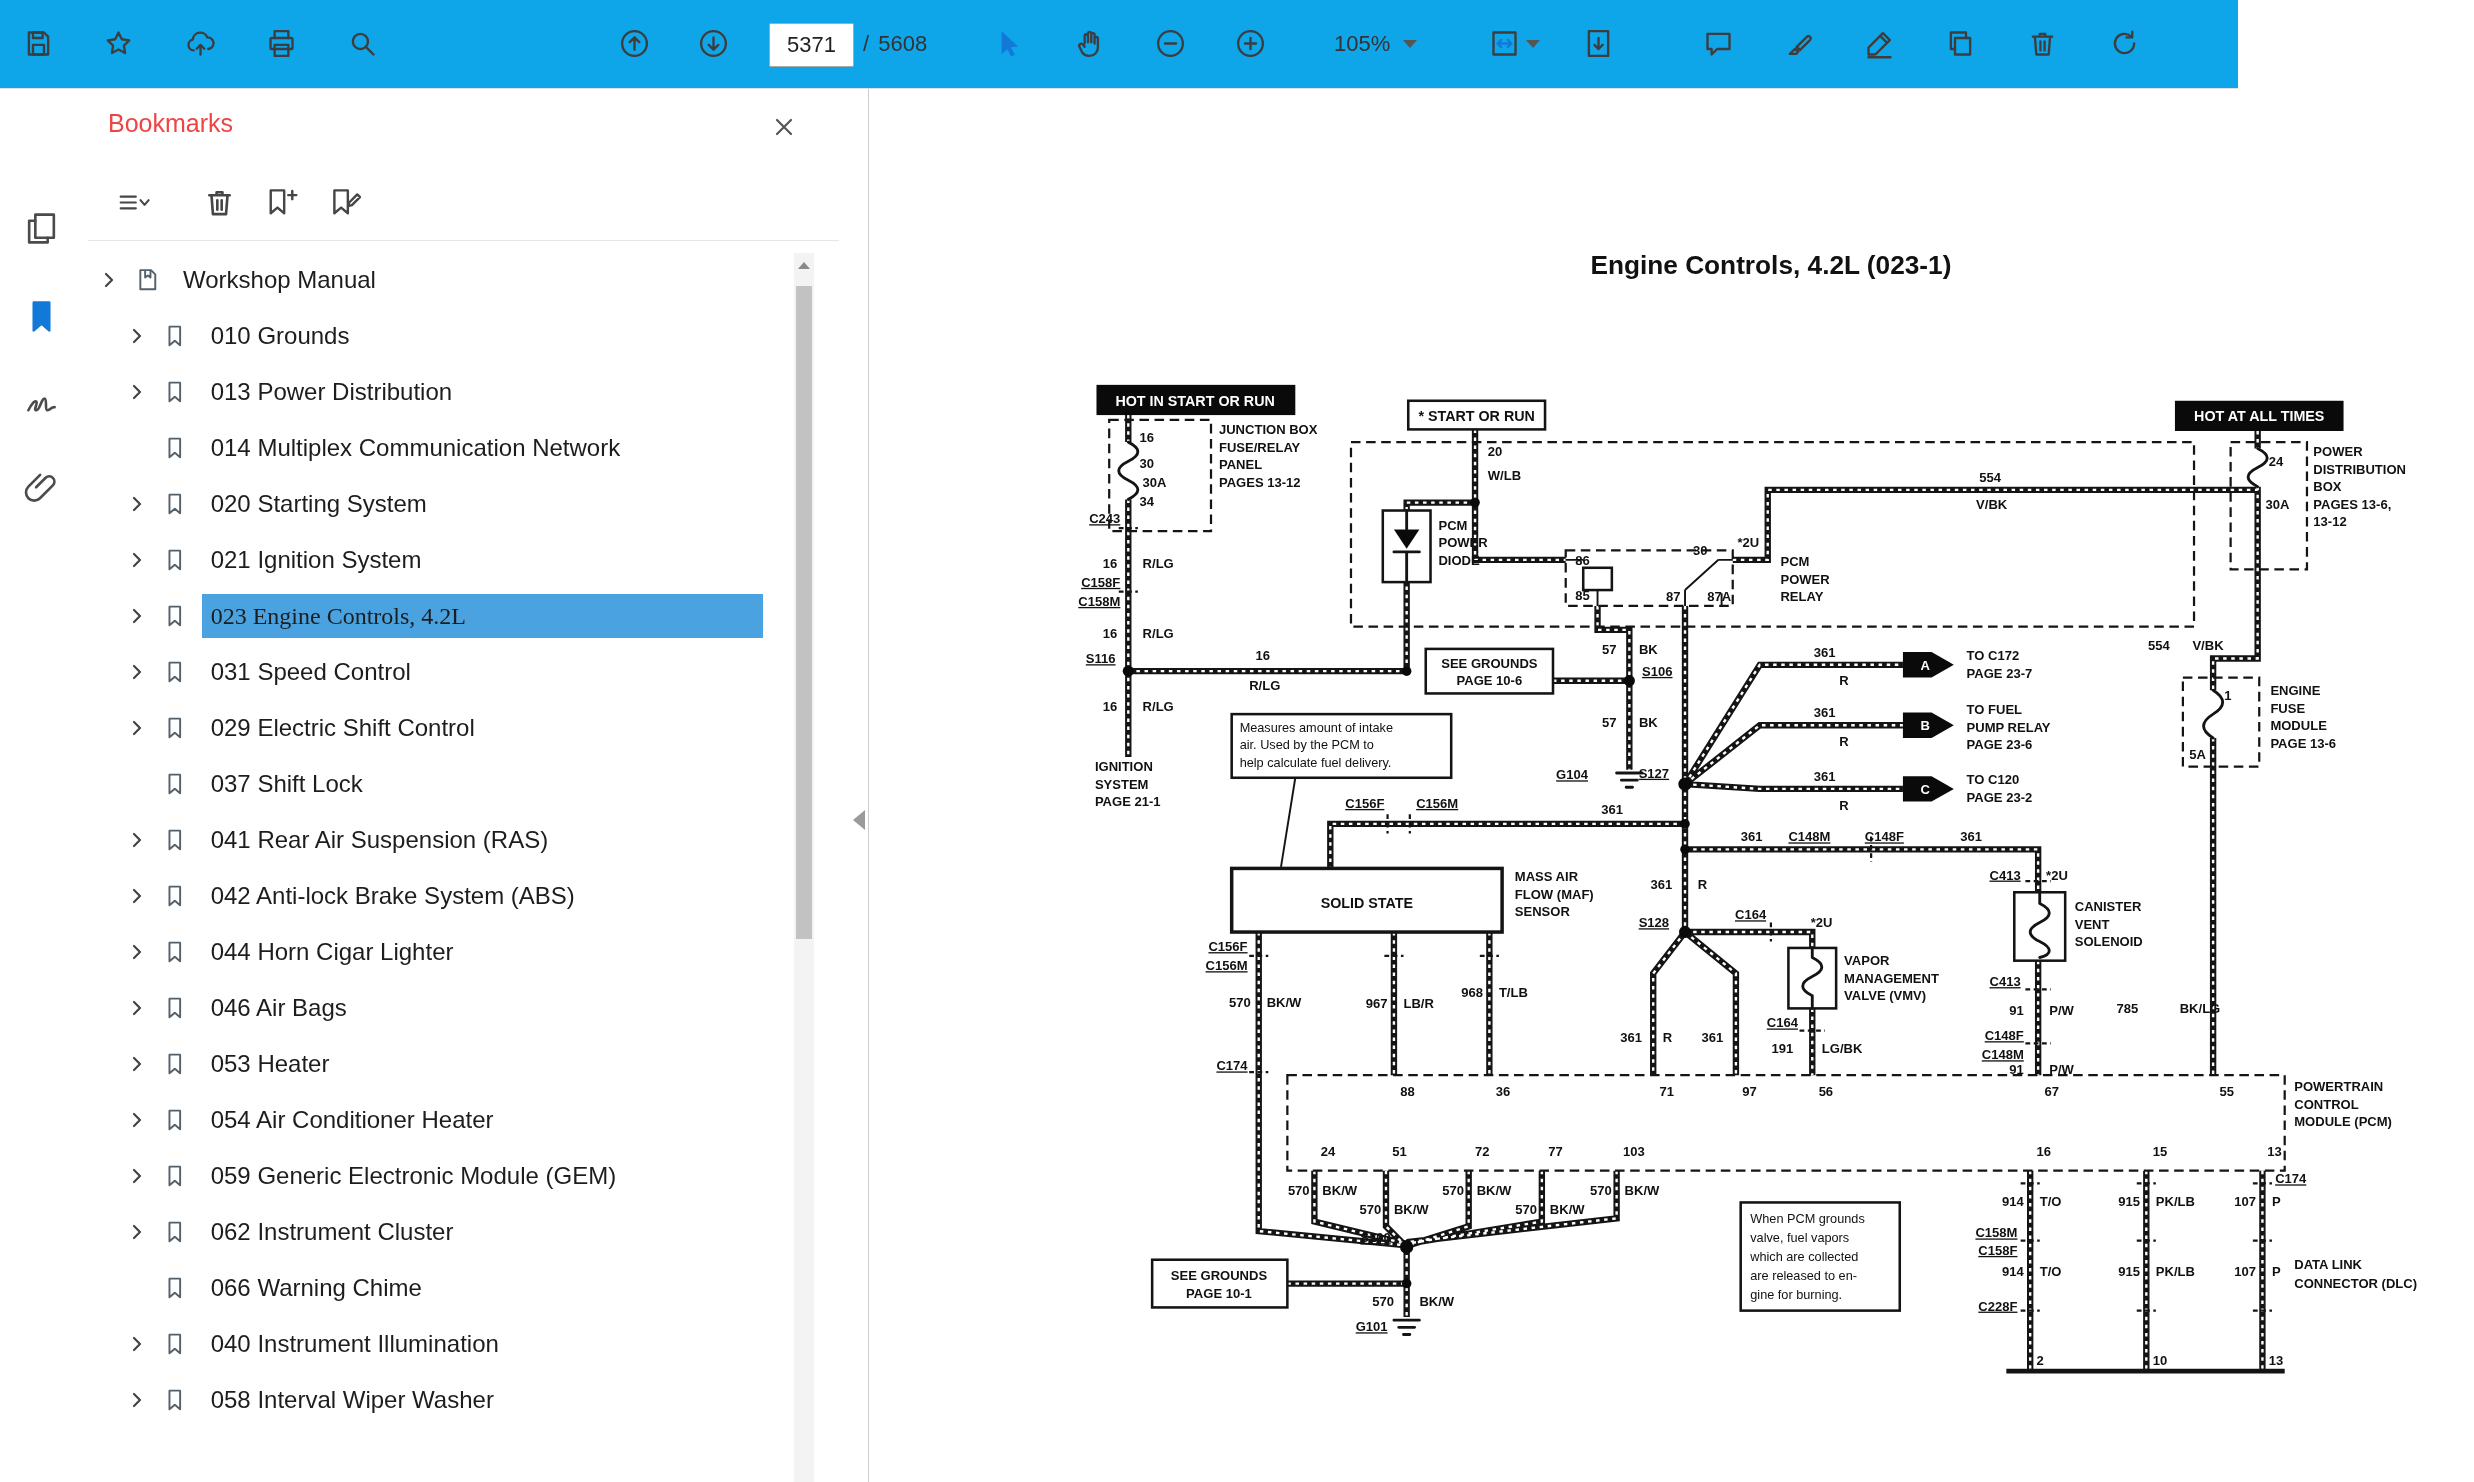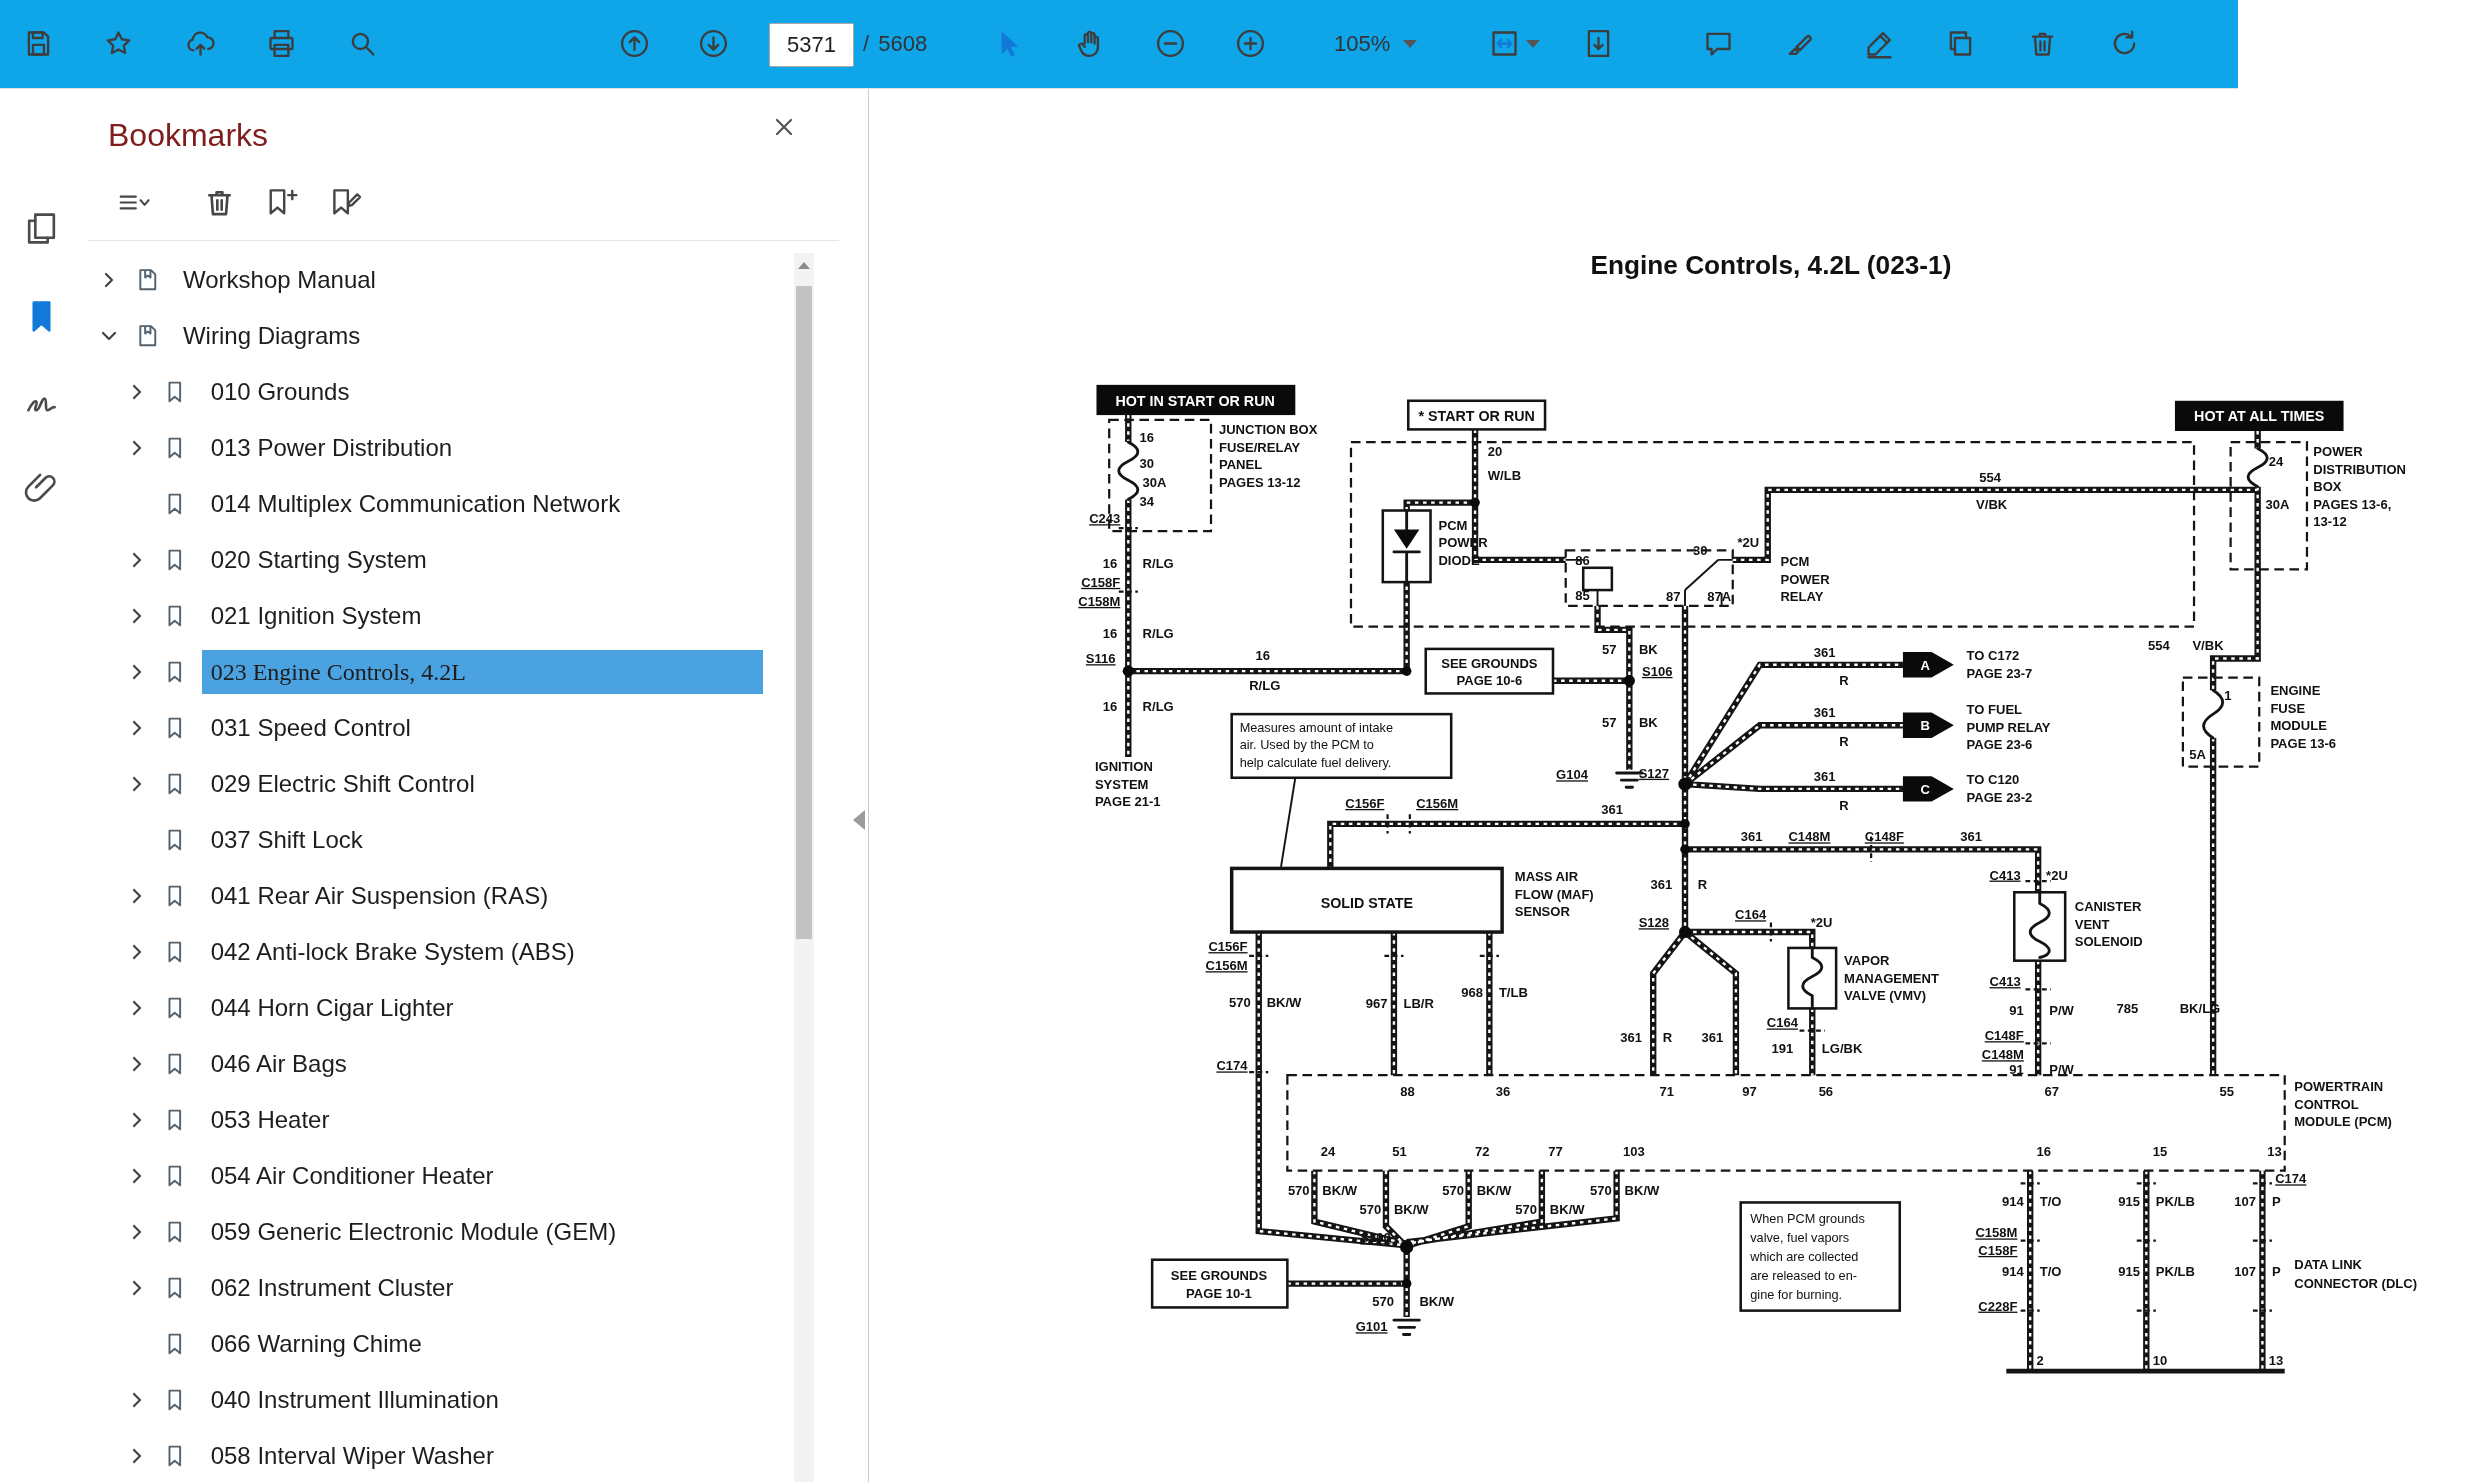--- a/index.html
+++ b/index.html
@@ -18,21 +18,21 @@
   .caret{width:0;height:0;border-left:7.3px solid transparent;border-right:7.3px solid transparent;border-top:8.2px solid #555;}
   .wide{width:84px;}
 
   
   .rail{position:absolute;left:0;top:89px;width:88px;bottom:0;background:#fff;}
   .railbtn{position:absolute;left:12px;width:59px;height:51px;border:0;background:none;display:flex;align-items:center;justify-content:center;cursor:pointer;}
   .railbtn svg{width:37px;height:37px;stroke:#4b4b4b;stroke-width:1.7;fill:none;stroke-linecap:round;stroke-linejoin:round;}
 
   
   .panel{position:absolute;left:88px;top:89px;width:781px;bottom:0;background:#fff;}
-  .panel-title{position:absolute;left:20px;top:28px;font-size:32px;color:#7f1d1d;}
+  .panel-title{position:absolute;left:20px;top:20px;font-size:25px;color:#ef4444;}
   .closebtn{position:absolute;left:670px;top:12.8px;width:51px;height:51px;border:0;background:none;display:flex;align-items:center;justify-content:center;cursor:pointer;}
   .closebtn svg{width:24px;height:24px;stroke:#555;stroke-width:2.2;stroke-linecap:round;}
   .pbtn{position:absolute;top:88px;width:51px;height:51px;border:0;background:none;display:flex;align-items:center;justify-content:center;cursor:pointer;}
   .pbtn svg{width:35px;height:35px;stroke:#464646;stroke-width:1.8;fill:none;stroke-linecap:round;stroke-linejoin:round;}
   .ptool-rule{position:absolute;left:0;top:151px;width:751px;height:0.9px;background:#e6e6e6;}
   .tree{position:absolute;left:0;top:163px;right:82px;bottom:0;overflow:hidden;}
   .row{display:flex;align-items:center;height:56px;font-size:24px;color:#1d1d1d;cursor:pointer;white-space:nowrap;}
   .chev{flex:none;width:27.4px;height:27.4px;display:flex;align-items:center;justify-content:center;}
   .chev svg{width:20px;height:20px;stroke:#444;stroke-width:2.2;fill:none;stroke-linecap:round;stroke-linejoin:round;}
   .lv0 .chev{margin-left:7.3px;}
@@ -273,34 +273,20 @@
               <path d="M7 4l6 6-6 6"></path>
             </svg>
           </span>
           <span class="ticon">
             <svg viewBox="0 0 24 24">
               <path d="M5 3h10l4 4v14H5z"></path>
               <path d="M9.5 3v7l2.5-2 2.5 2V3"></path>
             </svg>
           </span>
           <span class="lbl">Workshop Manual</span>
-        </div>
-      <div class="row lv0">
-          <span class="chev">
-            <svg viewBox="0 0 20 20">
-              <path d="M4 7l6 6 6-6"></path>
-            </svg>
-          </span>
-          <span class="ticon">
-            <svg viewBox="0 0 24 24">
-              <path d="M5 3h10l4 4v14H5z"></path>
-              <path d="M9.5 3v7l2.5-2 2.5 2V3"></path>
-            </svg>
-          </span>
-          <span class="lbl">Wiring Diagrams</span>
         </div>
       <div class="row lv1">
           <span class="chev">
             <svg viewBox="0 0 20 20">
               <path d="M7 4l6 6-6 6"></path>
             </svg>
           </span>
           <span class="ticon">
             <svg viewBox="0 0 24 24">
               <path d="M7 3.5h10V21l-5-4.3L7 21z"></path>

